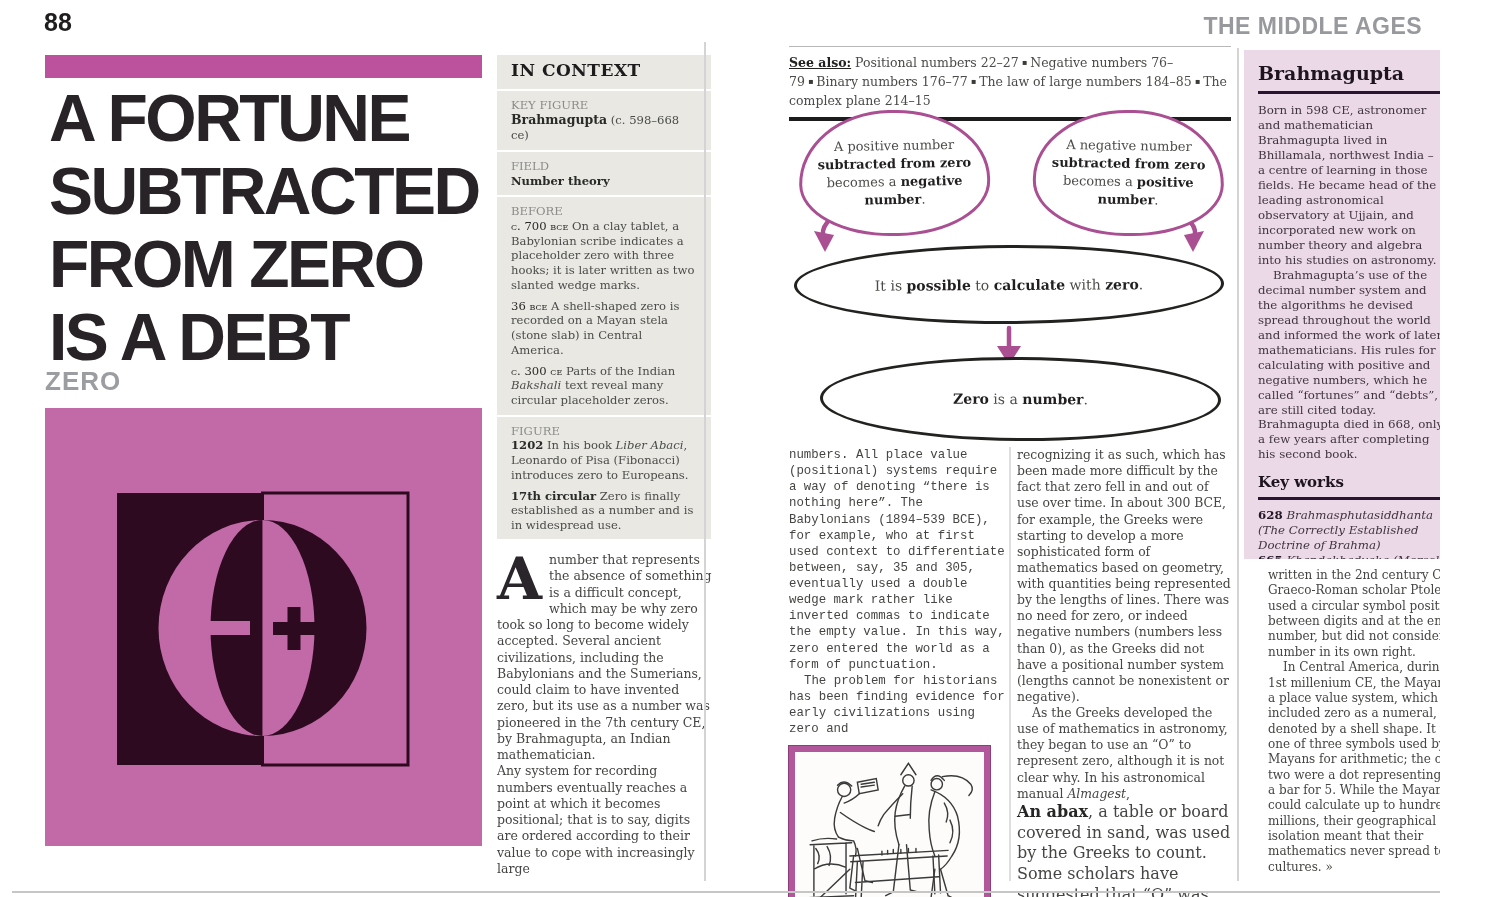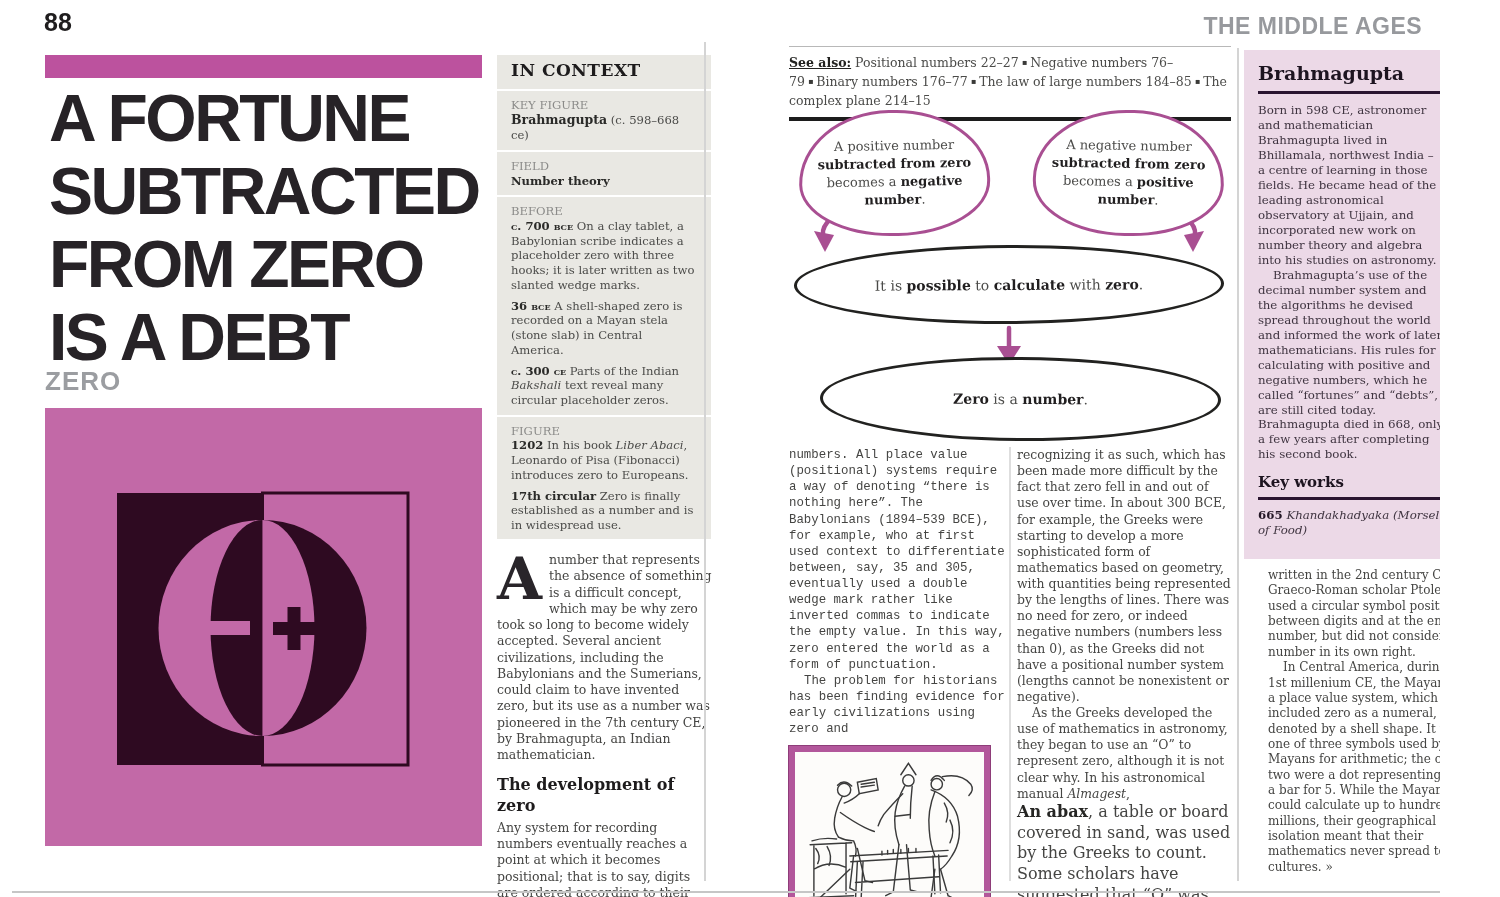--- a/index.html
+++ b/index.html
@@ -12,21 +12,21 @@
   .bar-top{left:45px;top:55px;width:437px;height:23px;background:#bc529e;}
   .big-title{left:42px;top:82px;width:452px;font:bold 66px/73px "Liberation Sans",sans-serif;letter-spacing:-2.5px;color:#272327;margin-left:7px;}
   .big-title div{white-space:nowrap;}
   .subtitle{left:45px;top:368px;font:bold 26px/1 "Liberation Sans",sans-serif;color:#9b9da1;letter-spacing:1px;}
   .art-block{left:45px;top:408px;width:437px;height:438px;background:#c269a7;}
 
   .ctx-box{left:497px;top:55px;width:214px;height:484px;background:#e9e8e3;padding:5px 14px;box-sizing:border-box;font-size:11.6px;line-height:1.27;color:#4b4b49;overflow:hidden;}
   .ctx-box h2{margin:0 0 2px 0;font-size:17px;letter-spacing:.5px;color:#1d1b1c;font-family:"DejaVu Serif",serif;}
   .rule-w{height:2px;background:#ffffff;margin:7px -14px;}
   .lbl{color:#8b8b89;}
-  .lead{font-weight:bold;color:#2a2a28;font-variant:small-caps;}
+  .lead{font-weight:normal;color:#2a2a28;font-variant:small-caps;}
   .lead2{font-weight:bold;color:#2a2a28;}
   .ctx-item{margin-top:6px;}
   .bname{font-weight:bold;color:#2a2a28;font-size:12.5px;}
 
   .intro-col{left:497px;top:552px;width:217px;font-size:12.5px;line-height:1.3;}
   .dropcap{float:left;font:bold 58px/46px "DejaVu Serif",serif;color:#29252a;margin:4px 7px 0 0;}
   .dev-head{font-weight:bold;font-size:16px;color:#1d1b1c;margin:12px 0 3px 0;}
 
   
   .rp-header{left:1050px;top:13px;width:422px;text-align:right;}
@@ -122,21 +122,20 @@
     <div class="rule-w"></div>
     <div class="lbl">FIGURE</div>
     <div><span class="lead2">1202</span><span> In his book </span><i>Liber Abaci</i><span>, Leonardo of Pisa (Fibonacci) introduces zero to Europeans.</span></div>
     <div class="ctx-item"><span class="lead2">17th circular</span><span> Zero is finally established as a number and is in widespread use.</span></div>
   </div>
 
   <div class="abs intro-col">
     <div>
       <span class="dropcap">A</span><span>number that represents the absence of something is a difficult concept, which may be why zero took so long to become widely accepted. Several ancient civilizations, including the Babylonians and the Sumerians, could claim to have invented zero, but its use as a number was pioneered in the 7th century CE, by Brahmagupta, an Indian mathematician.</span>
     </div>
-    <div class="dev-head">The development of zero</div>
     <div>Any system for recording numbers eventually reaches a point at which it becomes positional; that is to say, digits are ordered according to their value to cope with increasingly large</div>
   </div>
 
   <div class="abs rp-header">
     <span class="chapter">THE MIDDLE AGES</span><span class="pnum">89</span>
   </div>
 
   <div class="abs seealso">
     <div>
       <b>See also:</b>
@@ -212,20 +211,21 @@
     <p class="caption"><b>An abax</b><span>, a table or board covered in sand, was used by the Greeks to count. Some scholars have suggested that “O” was used because it was the shape left when a counter was removed.</span></p>
   </div>
 
   <div class="abs bio-box">
     <h2>Brahmagupta</h2>
     <div class="rule-dark"></div>
     <p style="margin:0">Born in 598 CE, astronomer and mathematician Brahmagupta lived in Bhillamala, northwest India – a centre of learning in those fields. He became head of the leading astronomical observatory at Ujjain, and incorporated new work on number theory and algebra into his studies on astronomy.</p>
     <p style="margin:0" class="indent">Brahmagupta’s use of the decimal number system and the algorithms he devised spread throughout the world and informed the work of later mathematicians. His rules for calculating with positive and negative numbers, which he called “fortunes” and “debts”, are still cited today. Brahmagupta died in 668, only a few years after completing his second book.</p>
     <div class="kw-head">Key works</div>
     <div class="rule-dark2"></div>
+    <div class="work"><span class="yr">628</span> <i>Brahmasphutasiddhanta</i><i> (The Correctly Established Doctrine of Brahma)</i></div>
     <div class="work"><span class="yr">665</span> <i>Khandakhadyaka</i><i> (Morsel of Food)</i></div>
   </div>
 
   <div class="abs col3">
     <p>written in the 2nd century CE, the Graeco-Roman scholar Ptolemy used a circular symbol positionally between digits and at the end of a number, but did not consider it a number in its own right.</p>
     <p class="indent">In Central America, during the 1st millenium CE, the Mayans used a place value system, which included zero as a numeral, denoted by a shell shape. It was one of three symbols used by the Mayans for arithmetic; the other two were a dot representing 1 and a bar for 5. While the Mayans could calculate up to hundreds of millions, their geographical isolation meant that their mathematics never spread to other cultures. »</p>
   </div>
 
   <div class="abs vrule v1"></div>
   <div class="abs vrule v2"></div>

